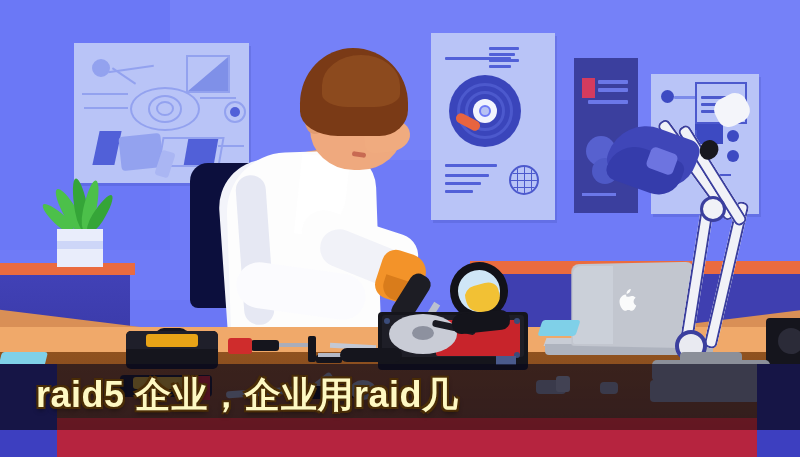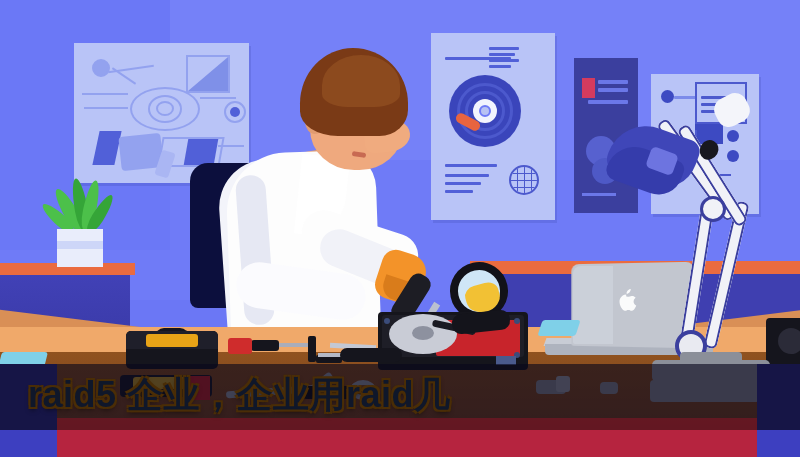--- a/index.html
+++ b/index.html
@@ -602,25 +602,25 @@
     left: 0; top: 430px; width: 800px; height: 27px;
     background: #3d3fc0;
   }
   #bottom-bar-red {
     left: 57px; top: 430px; width: 700px; height: 27px;
     background: #b6243f;
   }
 
   
   #title {
-    left: 28px; top: 372px;
+    left: 36px; top: 372px;
     width: 740px;
     font-size: 36px;
     font-weight: bold;
-    color: #0f172a;
+    color: #fef9c3;
     letter-spacing: .5px;
     line-height: 46px;
     text-shadow:
       -2px -2px 0 #4a2d06, 2px -2px 0 #4a2d06,
       -2px 2px 0 #4a2d06, 2px 2px 0 #4a2d06,
       0 3px 5px rgba(0,0,0,.55);
     white-space: nowrap;
   }
 </style>
 </head>

